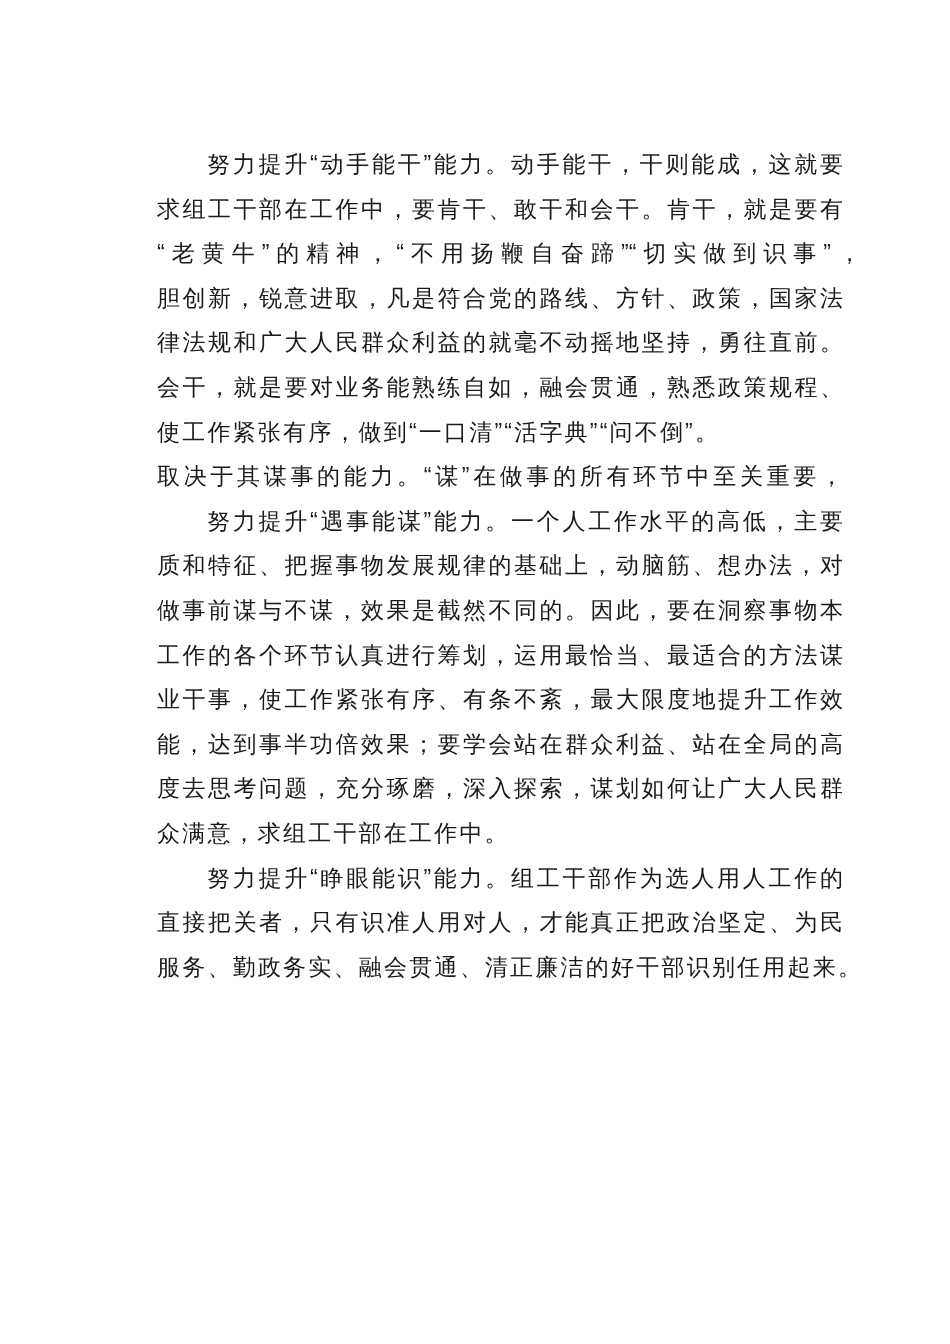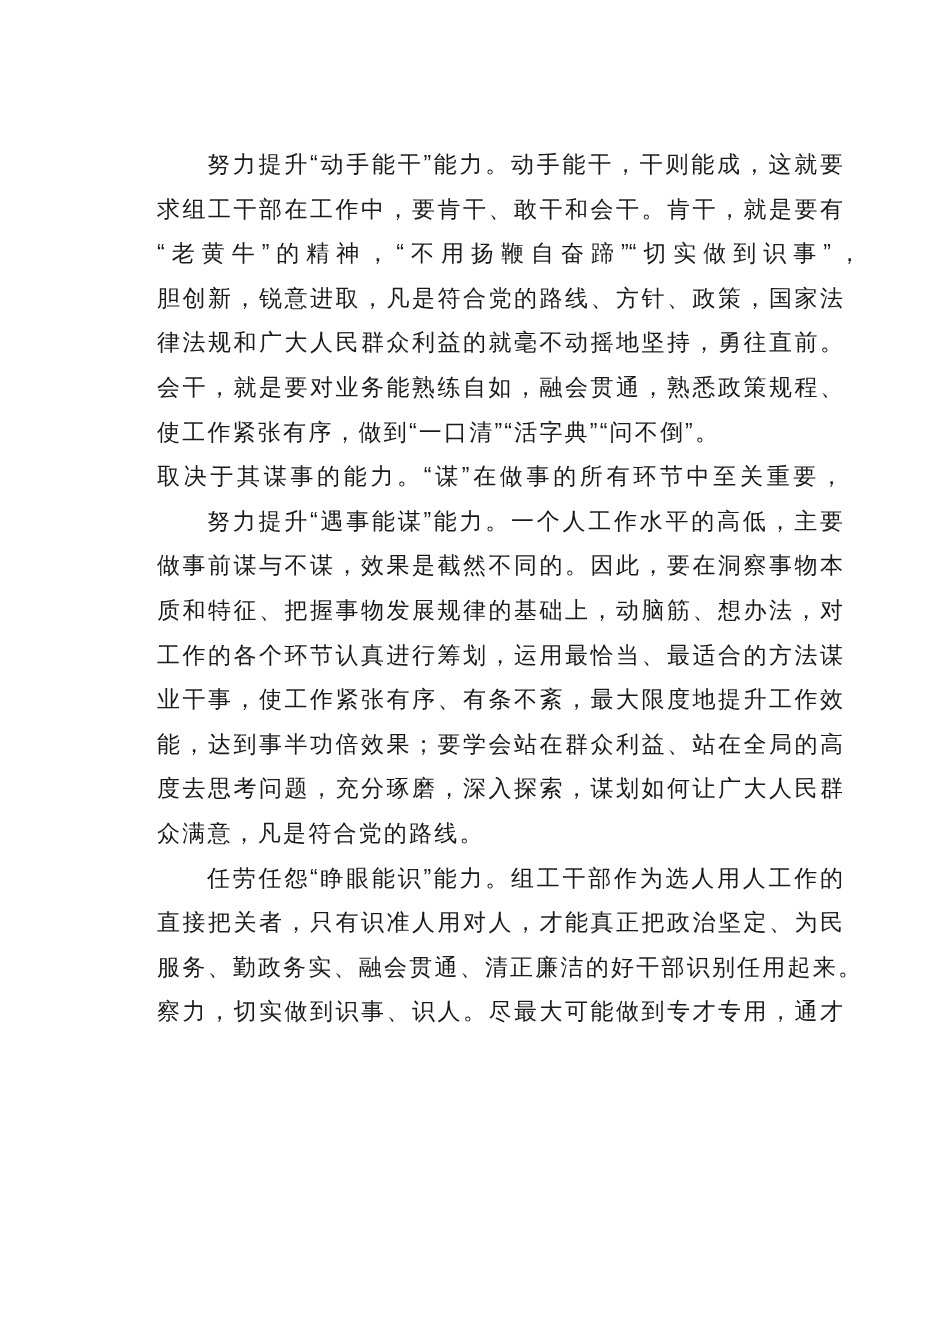--- a/index.html
+++ b/index.html
@@ -27,27 +27,26 @@
     <div class="line">求组工干部在工作中，要肯干、敢干和会干。肯干，就是要有</div>
     <div class="line wide">“老黄牛”的精神，“不用扬鞭自奋蹄”“切实做到识事”，</div>
     <div class="line">胆创新，锐意进取，凡是符合党的路线、方针、政策，国家法</div>
     <div class="line">律法规和广大人民群众利益的就毫不动摇地坚持，勇往直前。</div>
     <div class="line">会干，就是要对业务能熟练自如，融会贯通，熟悉政策规程、</div>
     <div class="line last">使工作紧张有序，做到“一口清”“活字典”“问不倒”。</div>
   </div>
   <div>
     <div class="line">取决于其谋事的能力。“谋”在做事的所有环节中至关重要，</div>
     <div class="line indent">努力提升“遇事能谋”能力。一个人工作水平的高低，主要</div>
+    <div class="line">质和特征、把握事物发展规律的基础上，动脑筋、想办法，对</div>
     <div class="line">做事前谋与不谋，效果是截然不同的。因此，要在洞察事物本</div>
-    <div class="line">质和特征、把握事物发展规律的基础上，动脑筋、想办法，对</div>
     <div class="line">工作的各个环节认真进行筹划，运用最恰当、最适合的方法谋</div>
     <div class="line">业干事，使工作紧张有序、有条不紊，最大限度地提升工作效</div>
     <div class="line">能，达到事半功倍效果；要学会站在群众利益、站在全局的高</div>
     <div class="line">度去思考问题，充分琢磨，深入探索，谋划如何让广大人民群</div>
-    <div class="line last">众满意，凡是符合党的路线。</div>
+    <div class="line last">众满意，求组工干部在工作中。</div>
   </div>
   <div>
-    <div class="line indent">任劳任怨“睁眼能识”能力。组工干部作为选人用人工作的</div>
+    <div class="line indent">努力提升“睁眼能识”能力。组工干部作为选人用人工作的</div>
     <div class="line">直接把关者，只有识准人用对人，才能真正把政治坚定、为民</div>
     <div class="line wide">服务、勤政务实、融会贯通、清正廉洁的好干部识别任用起来。</div>
-    <div class="line">察力，切实做到识事、识人。尽最大可能做到专才专用，通才</div>
   </div>
 </div>
 
 </body></html>

